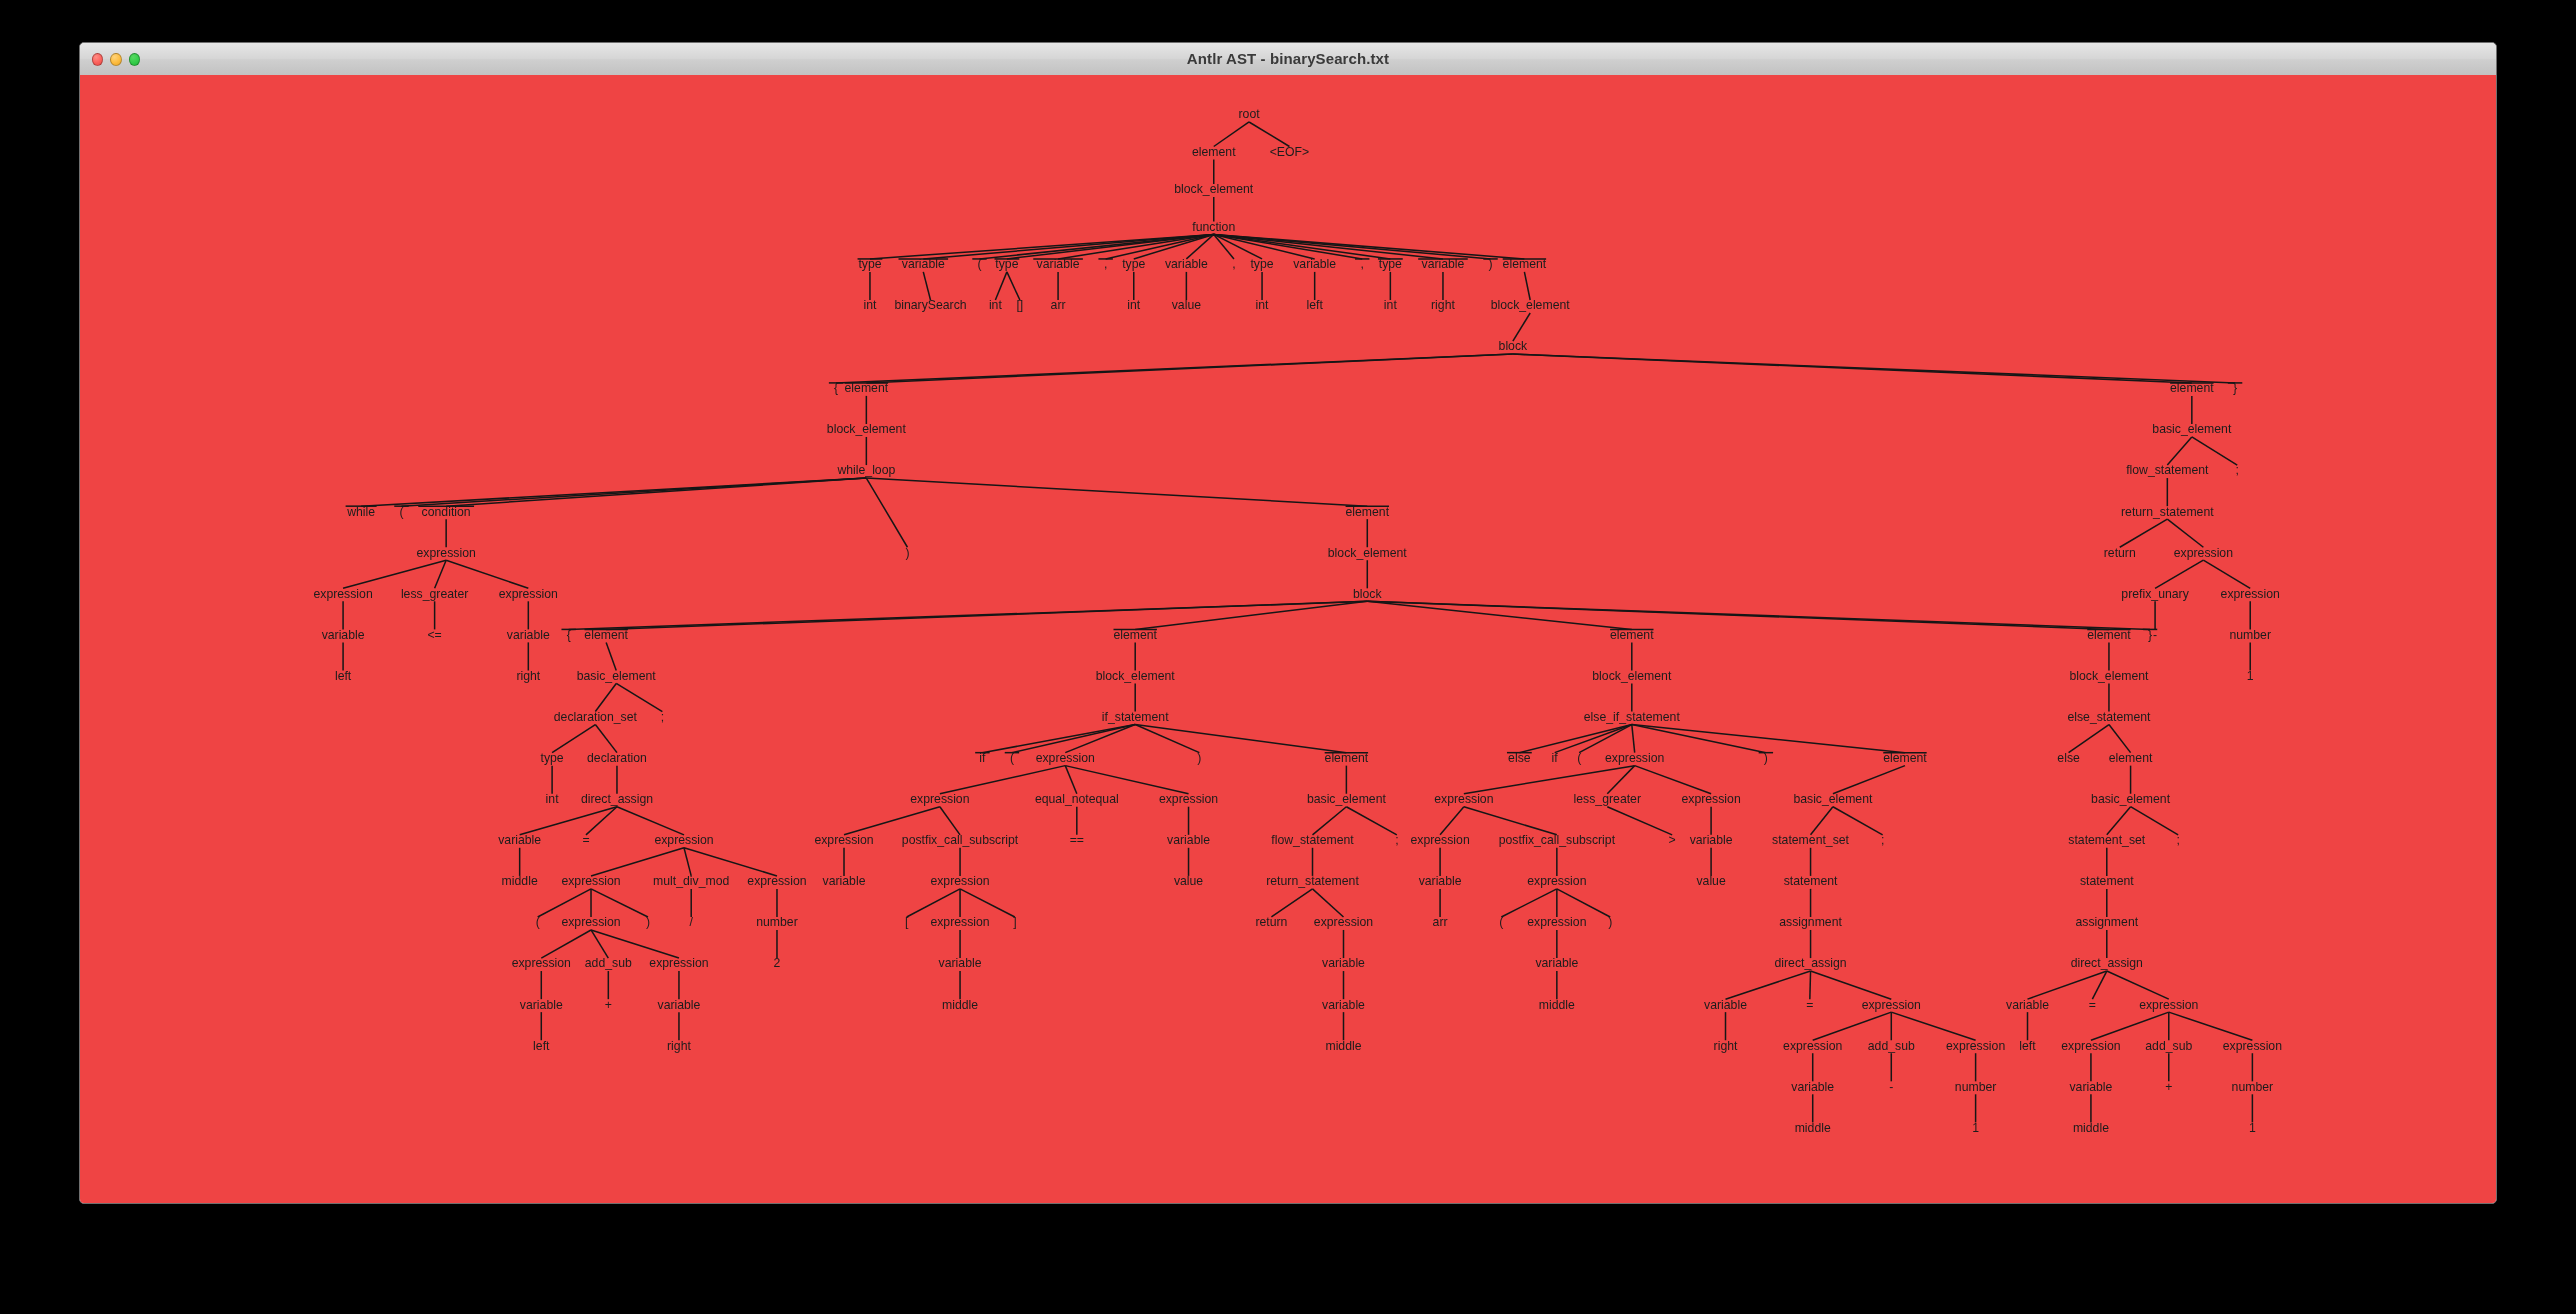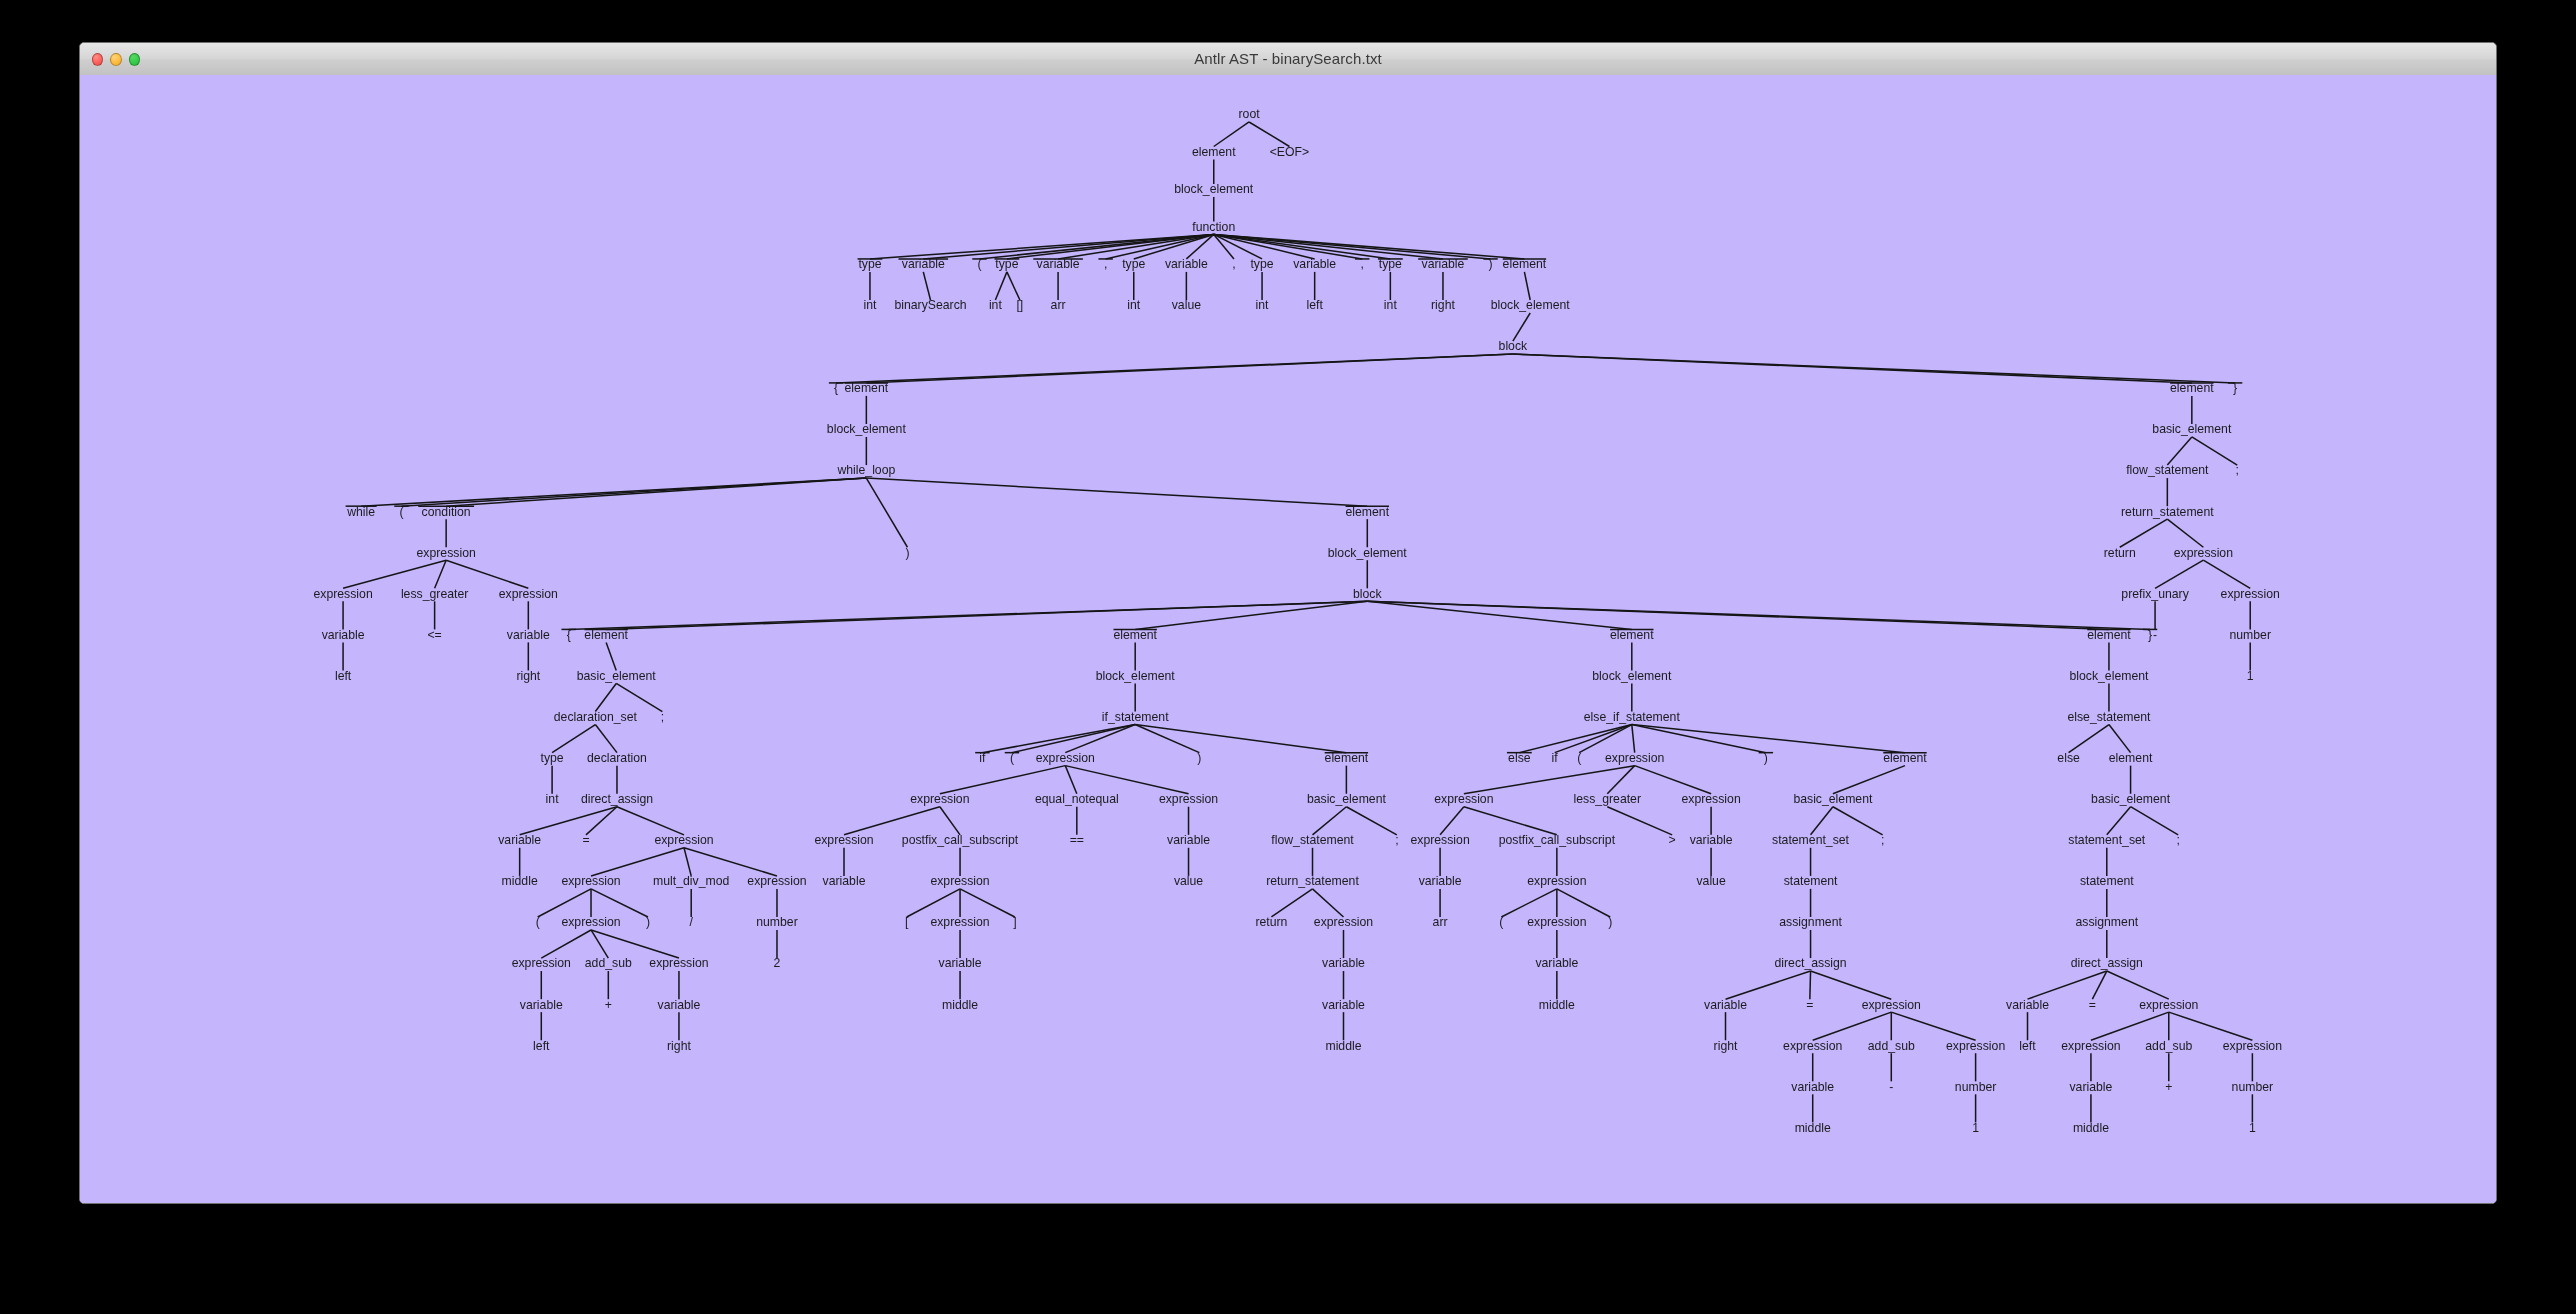--- a/index.html
+++ b/index.html
@@ -25,20 +25,21 @@
     box-shadow: 0 1.4px 5.8px rgba(0,0,0,0.55);
     overflow: hidden;
   }
   #title-bar {
     position: relative;
     height: 32px;
     background: linear-gradient(to bottom, #e6e6e6 0%, #d6d6d6 48%, #cfcfcf 52%, #c2c2c2 100%);
     border-bottom: 0.7px solid #8a8a8a;
     border-top-left-radius: 4.3px;
     border-top-right-radius: 4.3px;
+    font-weight: bold;
   }
   #traffic-lights {
     position: absolute;
     left: 11.5px;
     top: 0;
     height: 32px;
     display: flex;
     align-items: center;
     gap: 7.2px;
   }
@@ -63,21 +64,21 @@
     color: #3a3a3a;
     letter-spacing: 0.1px;
     user-select: none;
   }
   #canvas-area {
     position: absolute;
     left: 0;
     top: 32px;
     right: 0;
     bottom: 0;
-    background: #c4b5fd;
+    background: #ef4444;
   }
   #tree-svg {
     display: block;
     width: 2416px;
     height: 1129px;
   }
   .ast-label {
     font-family: "Liberation Sans", sans-serif;
     font-size: 17px;
     fill: #1c1c1c;

